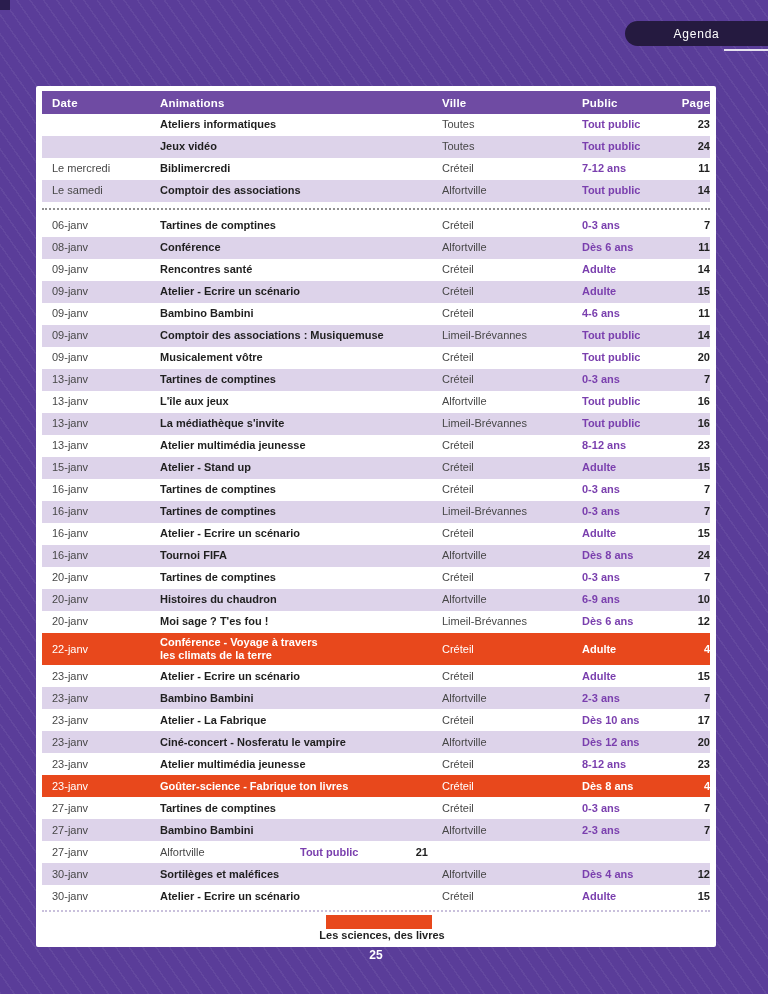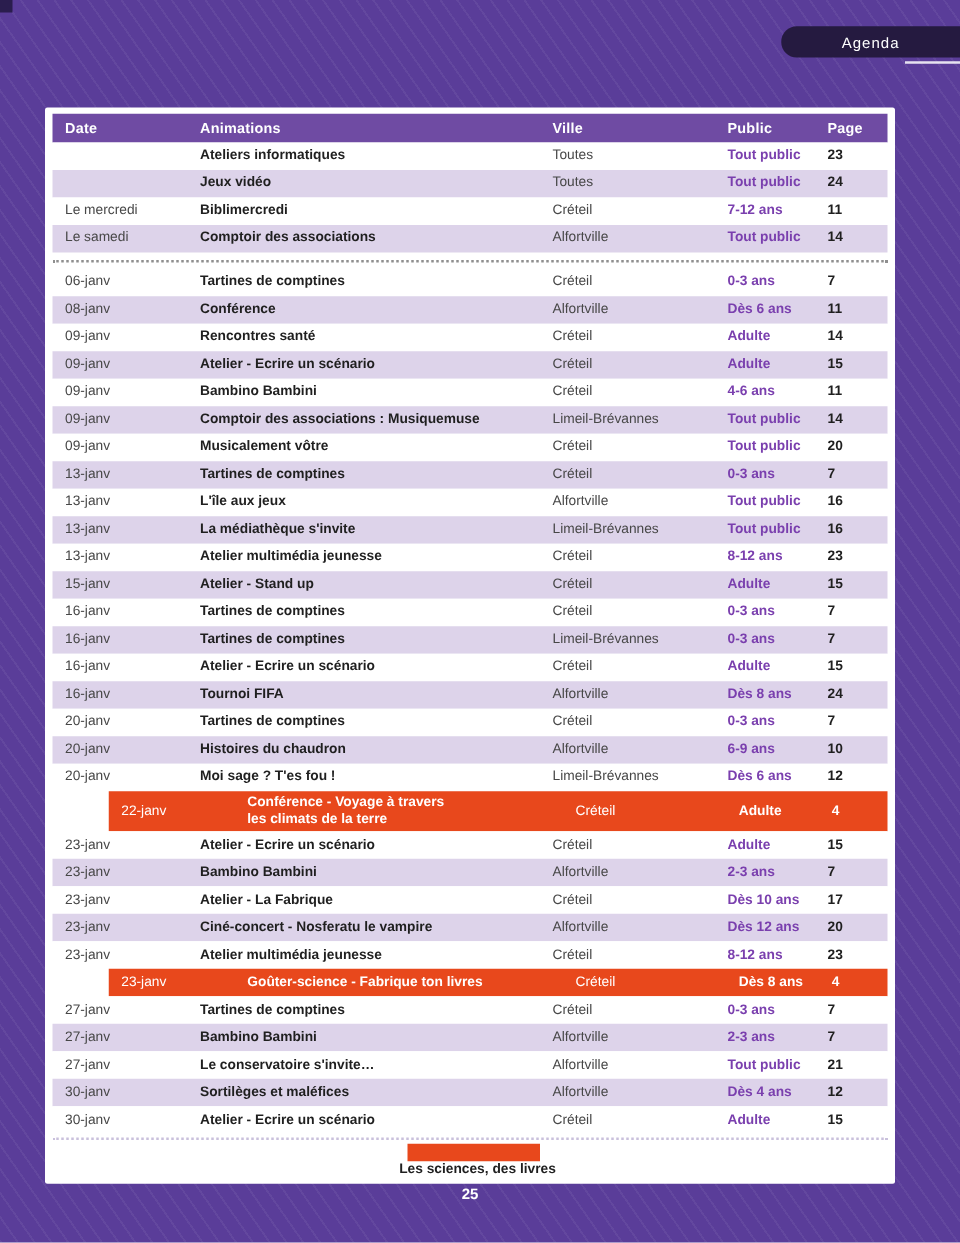--- a/index.html
+++ b/index.html
@@ -77,28 +77,27 @@
     min-height: 22px;
     font-size: 11px;
     line-height: 1.2;
     background: var(--card-bg);
   }
   .row.alt { background: var(--row-alt); }
   .row.highlight {
     background: var(--highlight);
     color: #ffffff;
     padding: 2px 0;
-    margin-left: 45px;
   }
   .cell { padding-top: 1px; padding-bottom: 1px; }
   .c-date  { width: 112px; padding-left: 10px; color: #474747; }
   .c-anim  { width: 282px; padding-left: 6px; font-weight: bold; color: #1f1f1f; white-space: pre-line; }
   .c-ville { width: 140px; padding-left: 6px; color: #474747; }
   .c-public{ width: 86px;  padding-left: 6px; font-weight: bold; color: var(--public-text); }
-  .c-page  { width: 48px;  text-align: left; font-weight: bold; color: #1f1f1f; }
+  .c-page  { width: 48px;  text-align: right; font-weight: bold; color: #1f1f1f; }
   .thead .cell { color: #ffffff; font-weight: bold; }
   .row.highlight .c-date,
   .row.highlight .c-anim,
   .row.highlight .c-ville,
   .row.highlight .c-public,
   .row.highlight .c-page { color: #ffffff; }
   .separator {
     height: 0;
     border-top: 2px dotted #8f8f8f;
     margin: 6px 0 5px 0;
@@ -407,21 +406,20 @@
   <div class="row alt">
     <div class="cell c-date">27-janv</div>
     <div class="cell c-anim">Bambino Bambini</div>
     <div class="cell c-ville">Alfortville</div>
     <div class="cell c-public">2-3 ans</div>
     <div class="cell c-page">7</div>
   </div>
 
   <div class="row plain">
     <div class="cell c-date">27-janv</div>
-    <div class="cell c-anim">Le conservatoire s'invite…</div>
     <div class="cell c-ville">Alfortville</div>
     <div class="cell c-public">Tout public</div>
     <div class="cell c-page">21</div>
   </div>
 
   <div class="row alt">
     <div class="cell c-date">30-janv</div>
     <div class="cell c-anim">Sortilèges et maléfices</div>
     <div class="cell c-ville">Alfortville</div>
     <div class="cell c-public">Dès 4 ans</div>

